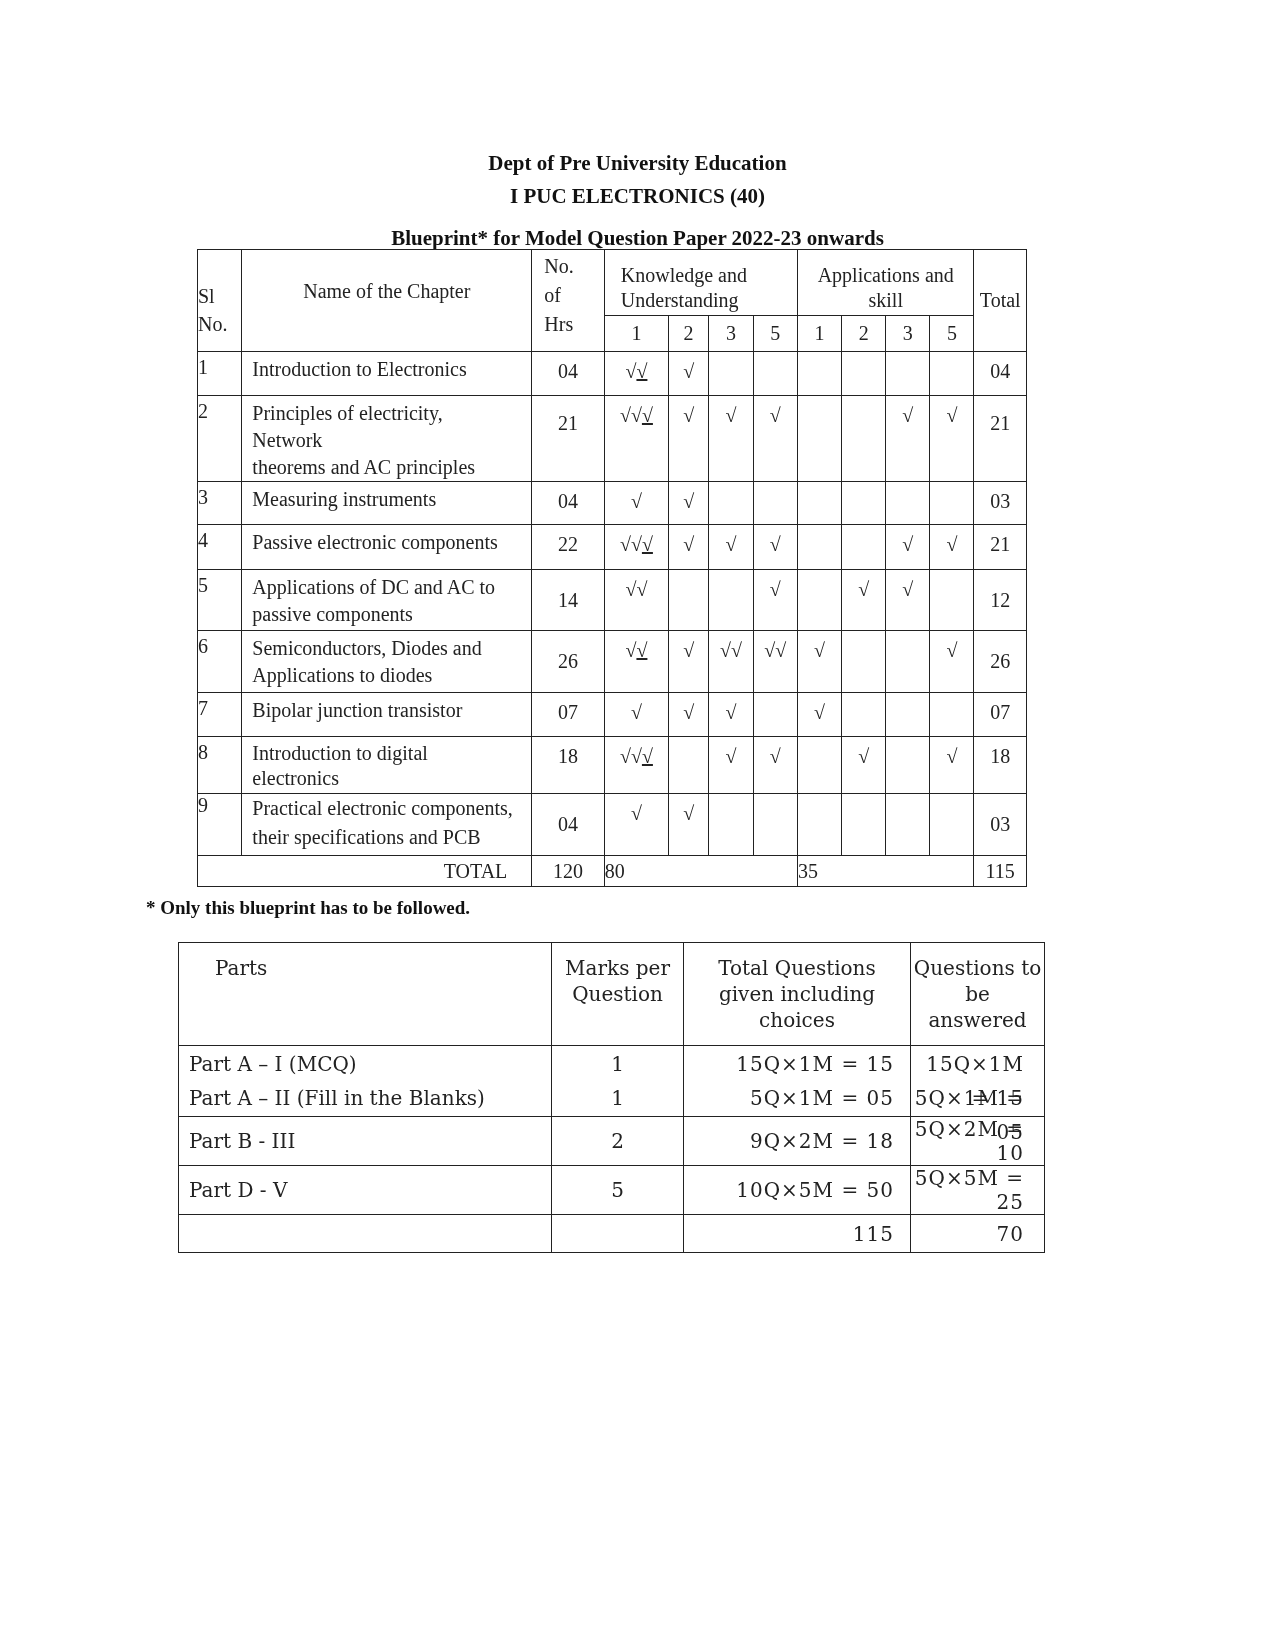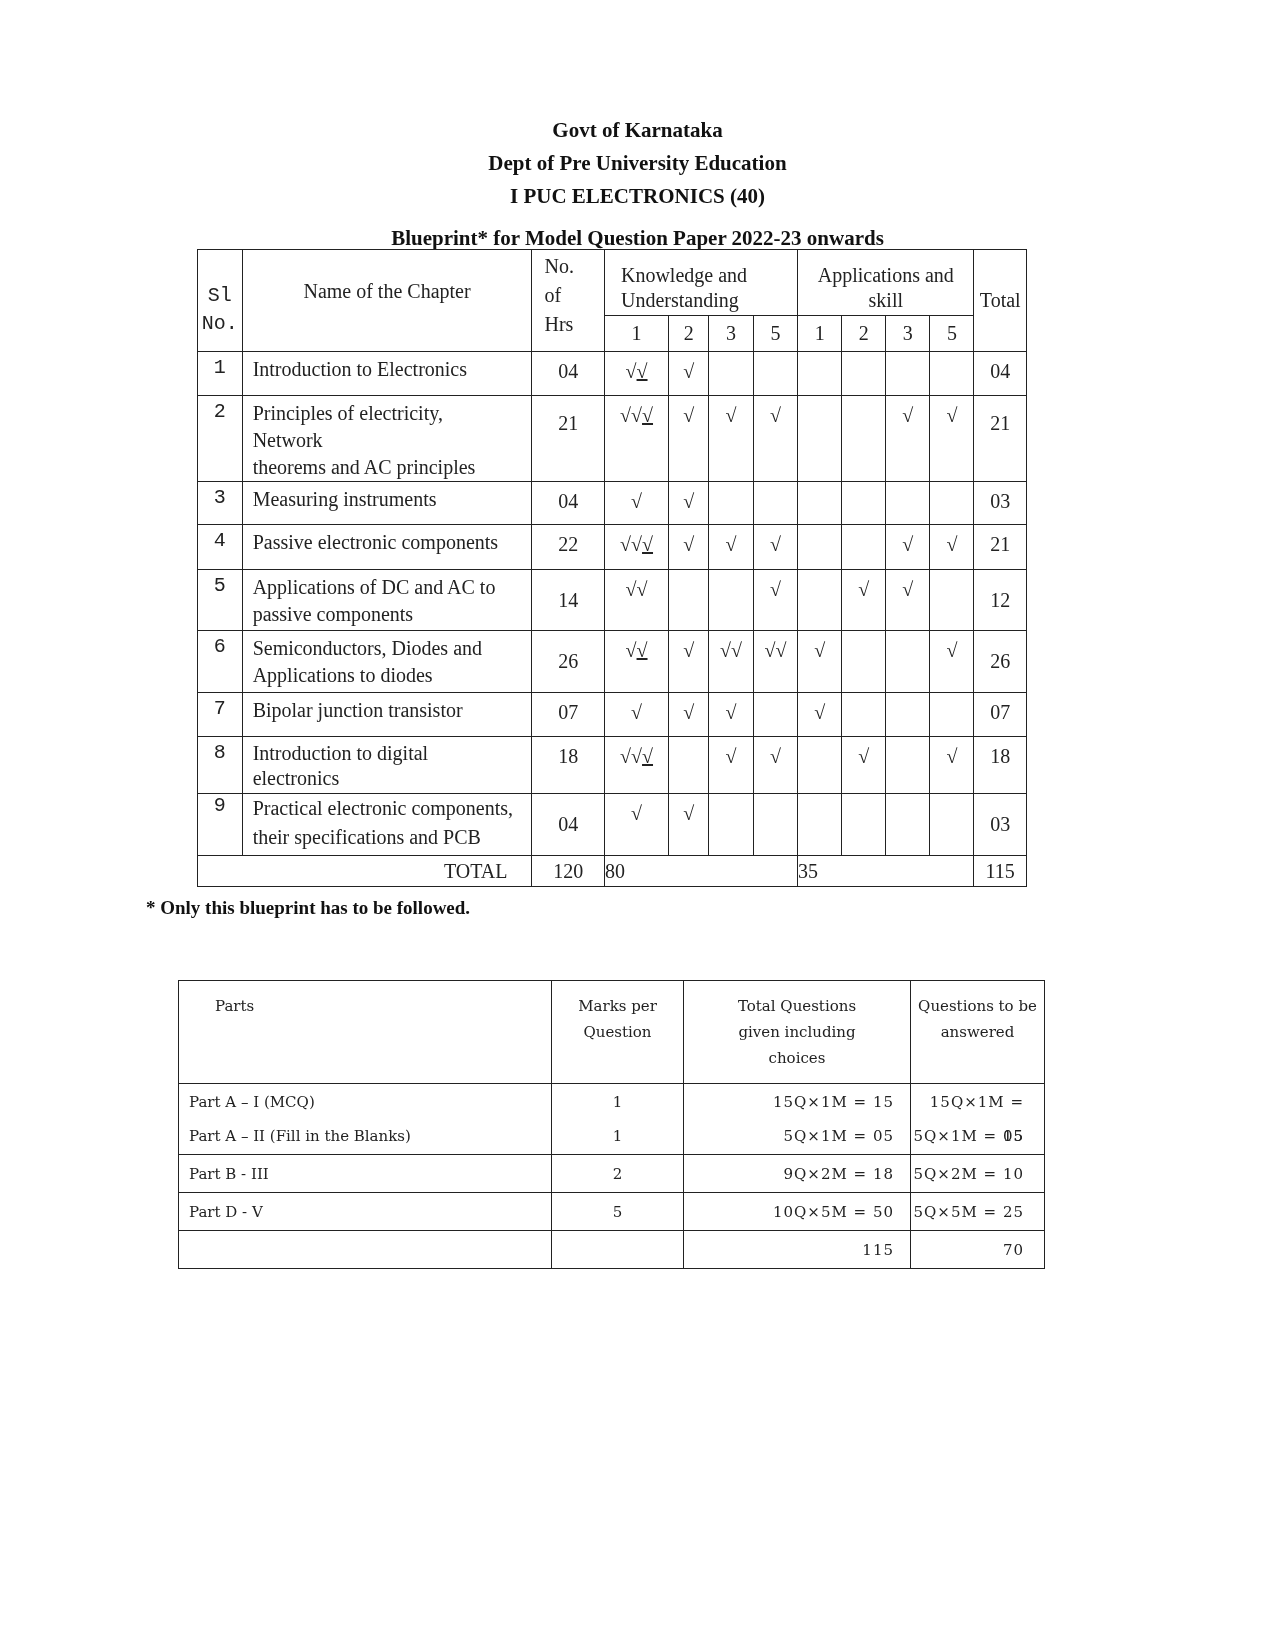--- a/index.html
+++ b/index.html
@@ -8,21 +8,21 @@
   .heading { position: absolute; left: 0; width: 1275px; text-align: center;
     font-family: "Liberation Serif", serif; font-weight: bold; font-size: 21px; }
   .h1 { top: 118px; } .h2 { top: 151px; } .h3 { top: 184px; font-family: Liberation Serif, serif; }
   .bp-title { position: absolute; top: 226px; left: 0; width: 1275px; text-align: center;
     font-family: "Liberation Serif", serif; font-weight: bold; font-size: 21px; }
   table { border-collapse: collapse; position: absolute; }
   .blueprint { left: 197px; top: 249px; width: 830px;
     font-family: "Liberation Serif", serif; font-size: 20px; color: #222; }
   .blueprint td, .blueprint th { border: 1.5px solid #222; padding: 0; font-weight: normal; }
   .blueprint th { vertical-align: middle; }
-  .c-sl { width: 44px; text-align: center; vertical-align: top; padding-top: 4px !important; font-family: Liberation Mono, monospace; }
+  .c-sl { width: 44px; text-align: left; vertical-align: top; padding-top: 4px !important; }
   .c-name { width: 286px; text-align: left; padding-left: 10px !important; vertical-align: top; line-height: 27px; padding-top: 4px !important; }
   .c-hrs { width: 61px; text-align: center; }
   .c-mk { text-align: center; }
   .c-tot { width: 52px; text-align: center; }
   .tick { font-size: 20px; }
   .tick u { text-decoration: underline; }
   .blueprint tr.r-h1 { height: 66px; }
   .blueprint tr.r-h2 { height: 36px; }
   .blueprint tr.r1 { height: 44px; }
   .blueprint tr.r2 { height: 83px; }
@@ -31,40 +31,39 @@
   .blueprint tr.r5 { height: 61px; }
   .blueprint tr.r6 { height: 62px; }
   .blueprint tr.r7 { height: 44px; }
   .blueprint tr.r8 { height: 57px; }
   .blueprint tr.r9 { height: 62px; }
   .blueprint tr.rt { height: 31px; }
   .vtop { vertical-align: top !important; padding-top: 8px !important; }
   .vmid { vertical-align: middle !important; }
   .note { position: absolute; left: 146px; top: 897px; font-family: "Liberation Serif", serif;
     font-weight: bold; font-size: 19px; }
-  .parts { left: 178px; top: 942px; width: 867px; font-family: "DejaVu Serif", serif; font-size: 15px; color: #222; margin-top: 38px; }
+  .parts { left: 178px; top: 942px; width: 867px; font-family: "DejaVu Serif", serif; font-size: 20px; color: #222; }
   .parts td { border: 1.5px solid #222; padding: 0; }
   .parts .hdr td { height: 90px; vertical-align: top; padding-top: 12px; text-align: center; line-height: 26px; }
   .parts .hdr td.p-parts { text-align: left; padding-left: 36px; }
   .p-parts { width: 336px; }
   .p-marks { width: 131px; text-align: center; }
   .p-total { width: 210px; text-align: right; padding-right: 16px !important; }
   .p-ans { text-align: right; padding-right: 20px !important; }
   .parts .name { padding-left: 10px; text-align: left; }
   .parts .row-a td { height: 70px; vertical-align: middle; }
   .parts .row-a .stack div { height: 34px; line-height: 34px; }
   .parts .row td { height: 37px; }
   .letter { letter-spacing: 1px; }
 </style>
 </head>
 <body>
 
 <div class="page">
 
-  <div class="heading h1">Govt of Karnataka</div>
   <div class="heading h2">Dept of Pre University Education</div>
   <div class="heading h3">I PUC ELECTRONICS (40)</div>
   <div class="bp-title">Blueprint* for Model Question Paper 2022-23 onwards</div>
 
   <table class="blueprint">
     <tbody>
         <tr class="r-h1">
       <th class="c-sl vmid" rowspan="2" style="vertical-align:top;padding-top:18px !important;line-height:28px;">
         <span>Sl</span><br>
         <span>No.</span>

